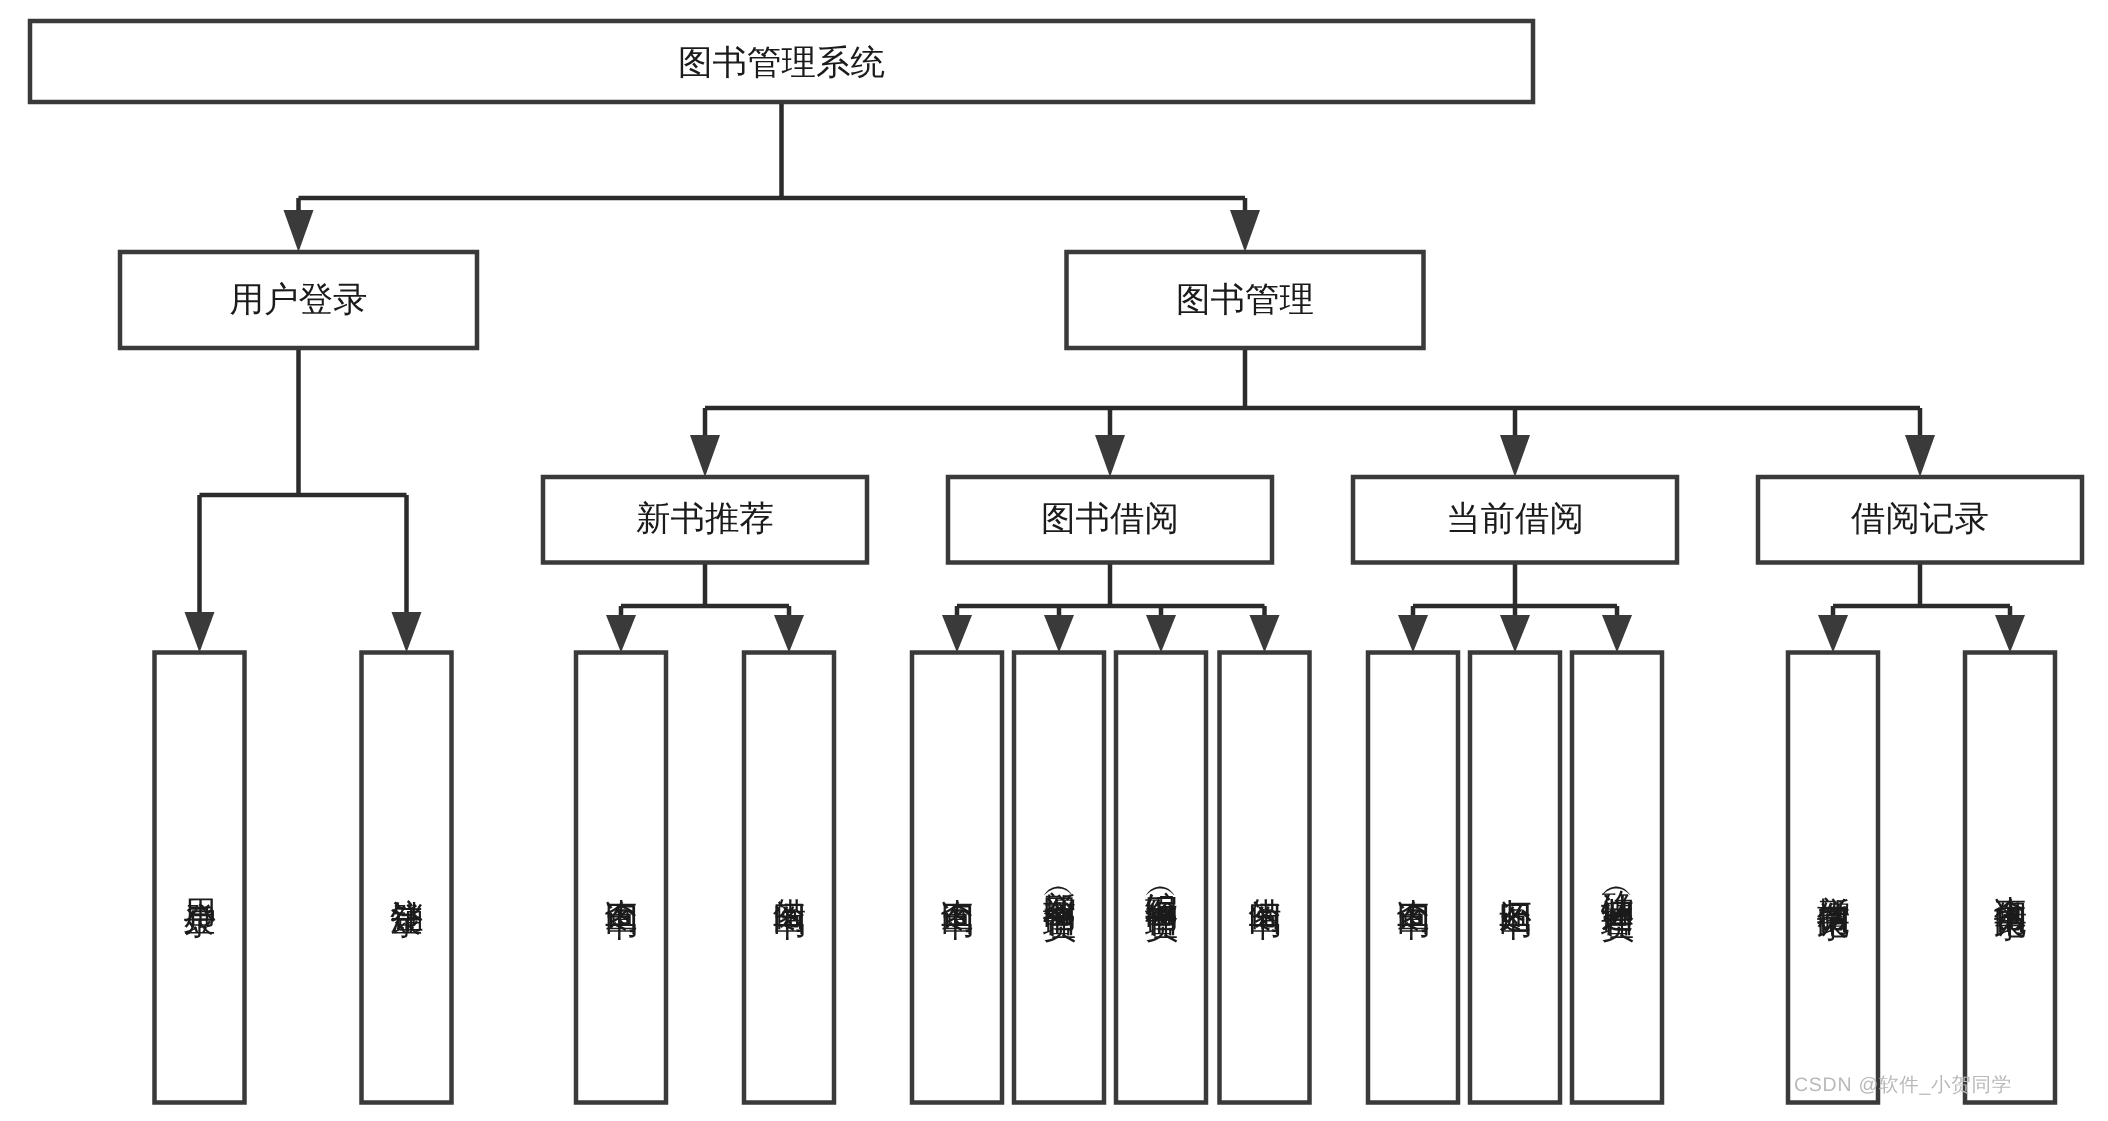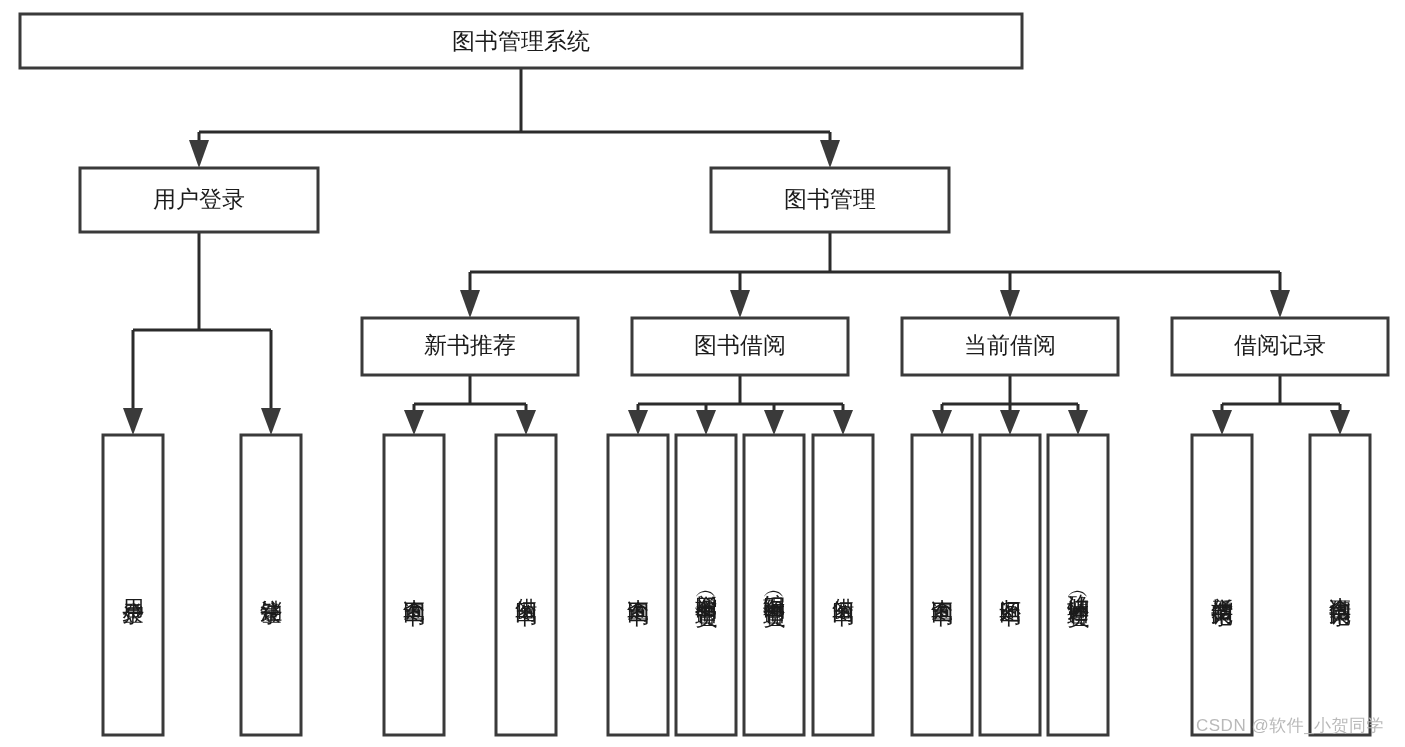--- a/index.html
+++ b/index.html
@@ -61,21 +61,21 @@
     white-space: nowrap;
     display: flex;
     align-items: center;
     justify-content: center;
     text-align: center;
     pointer-events: none;
   }
   .watermark {
     position: absolute;
     font-family: "Liberation Sans", "DejaVu Sans", sans-serif;
-    font-size: 17px;
+    font-size: 13px;
     color: #b9b9b9;
     white-space: nowrap;
     letter-spacing: 0.5px;
   }
 </style>
 </head>
 <body>
 
 <div id="diagram-root">
 

